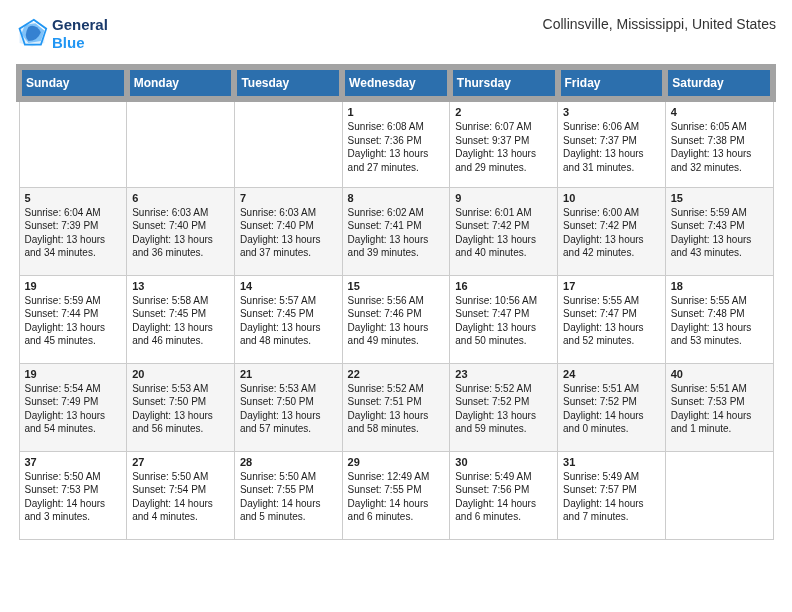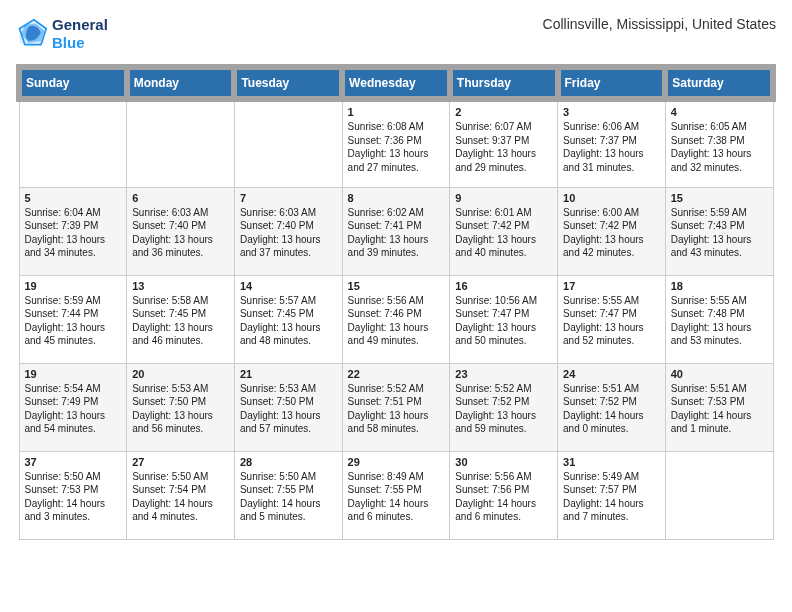--- a/index.html
+++ b/index.html
@@ -320,28 +320,28 @@
         </td>
         <td>
           <div class="day-num">28</div>
           <div class="day-info">Sunrise: 5:50 AM
 Sunset: 7:55 PM
 Daylight: 14 hours
 and 5 minutes.</div>
         </td>
         <td>
           <div class="day-num">29</div>
-          <div class="day-info">Sunrise: 8:49 AM
+          <div class="day-info">Sunrise: 12:49 AM
 Sunset: 7:55 PM
 Daylight: 14 hours
 and 6 minutes.</div>
         </td>
         <td>
           <div class="day-num">30</div>
-          <div class="day-info">Sunrise: 5:56 AM
+          <div class="day-info">Sunrise: 5:49 AM
 Sunset: 7:56 PM
 Daylight: 14 hours
 and 6 minutes.</div>
         </td>
         <td>
           <div class="day-num">31</div>
           <div class="day-info">Sunrise: 5:49 AM
 Sunset: 7:57 PM
 Daylight: 14 hours
 and 7 minutes.</div>

